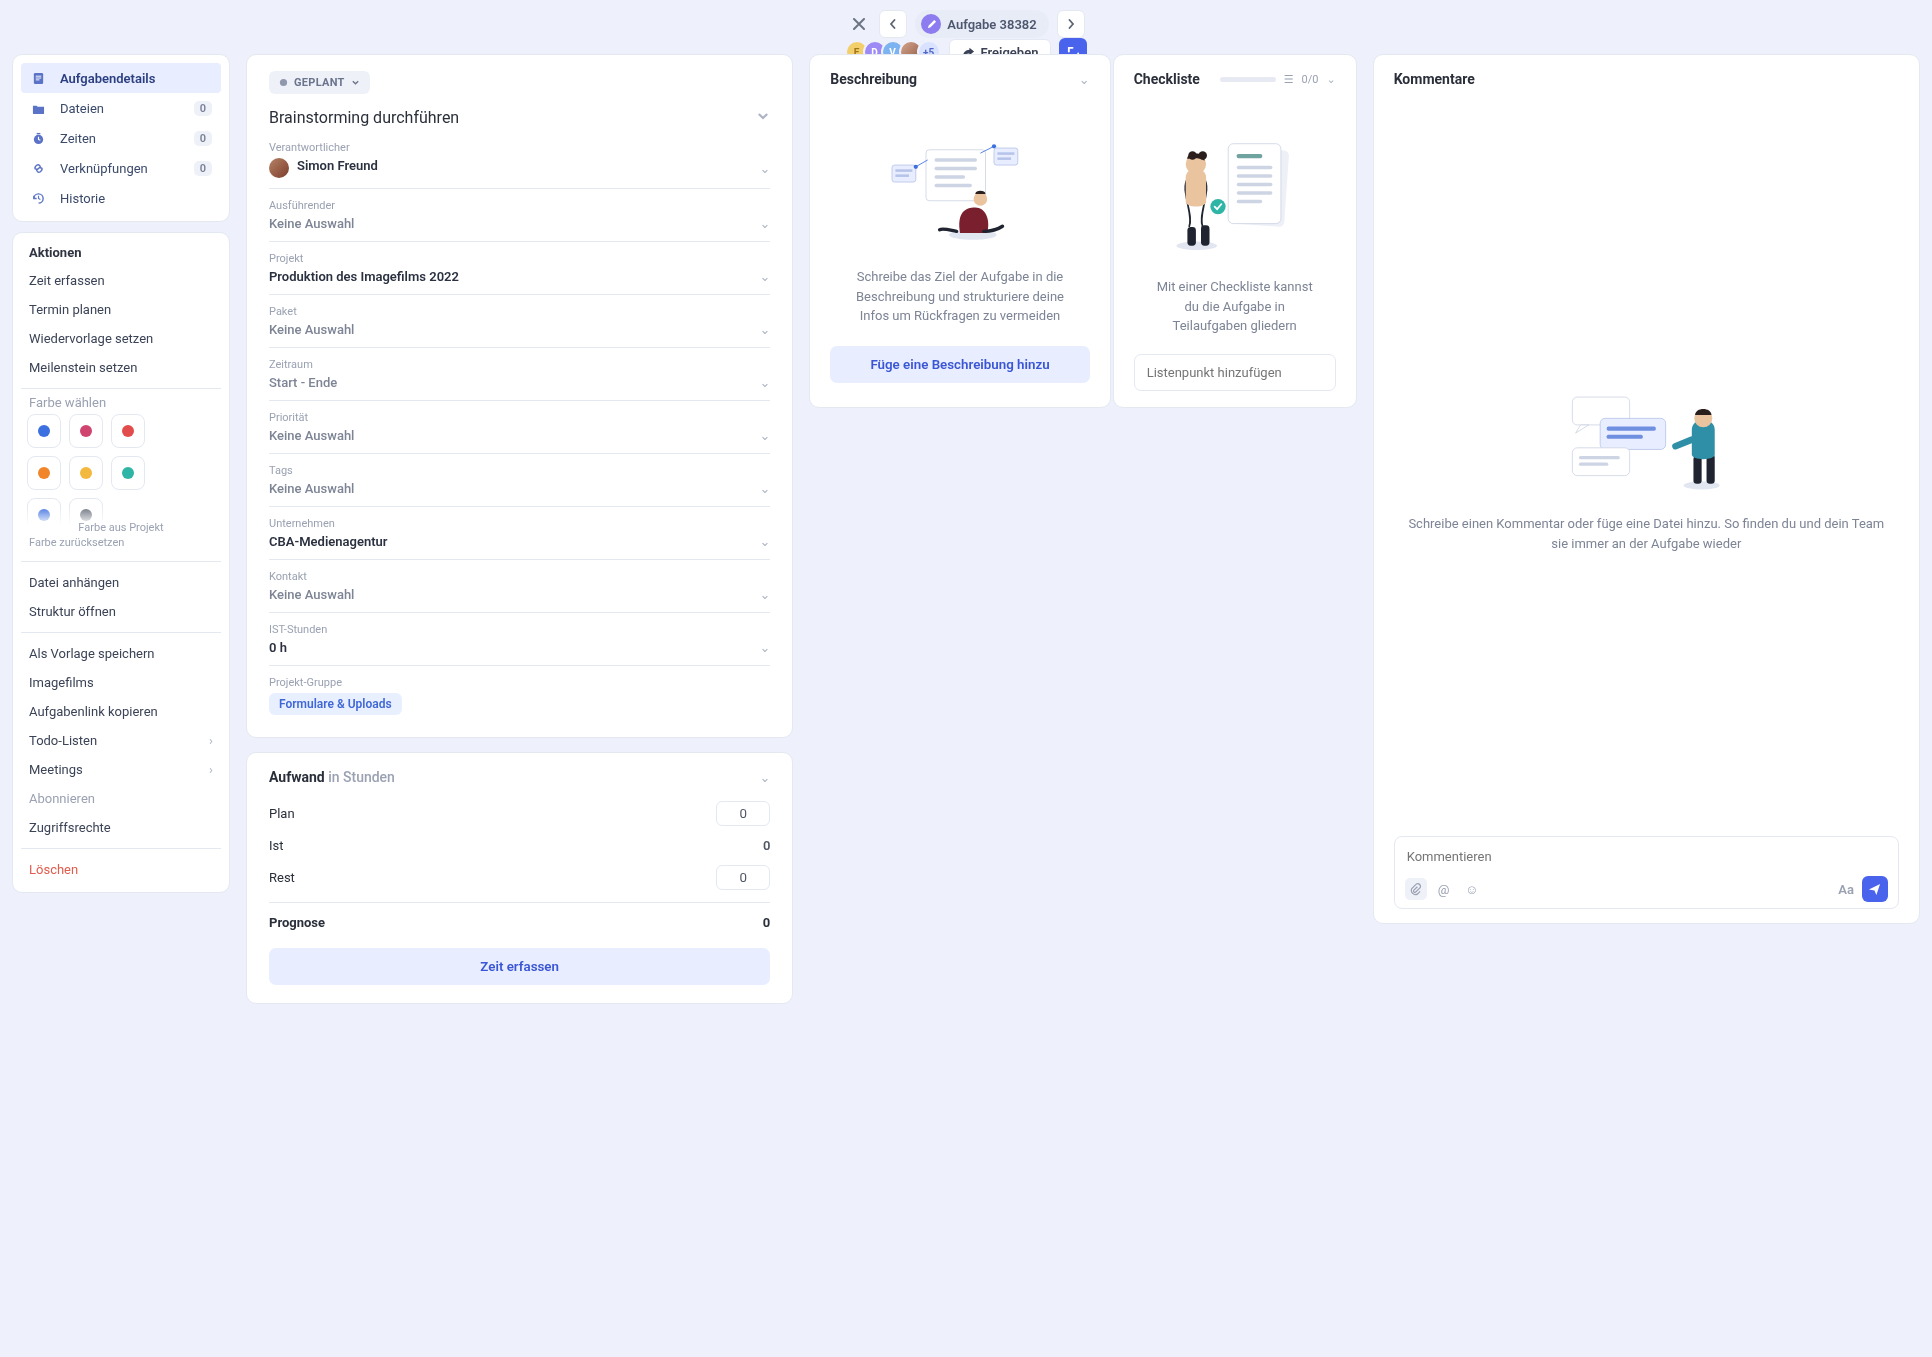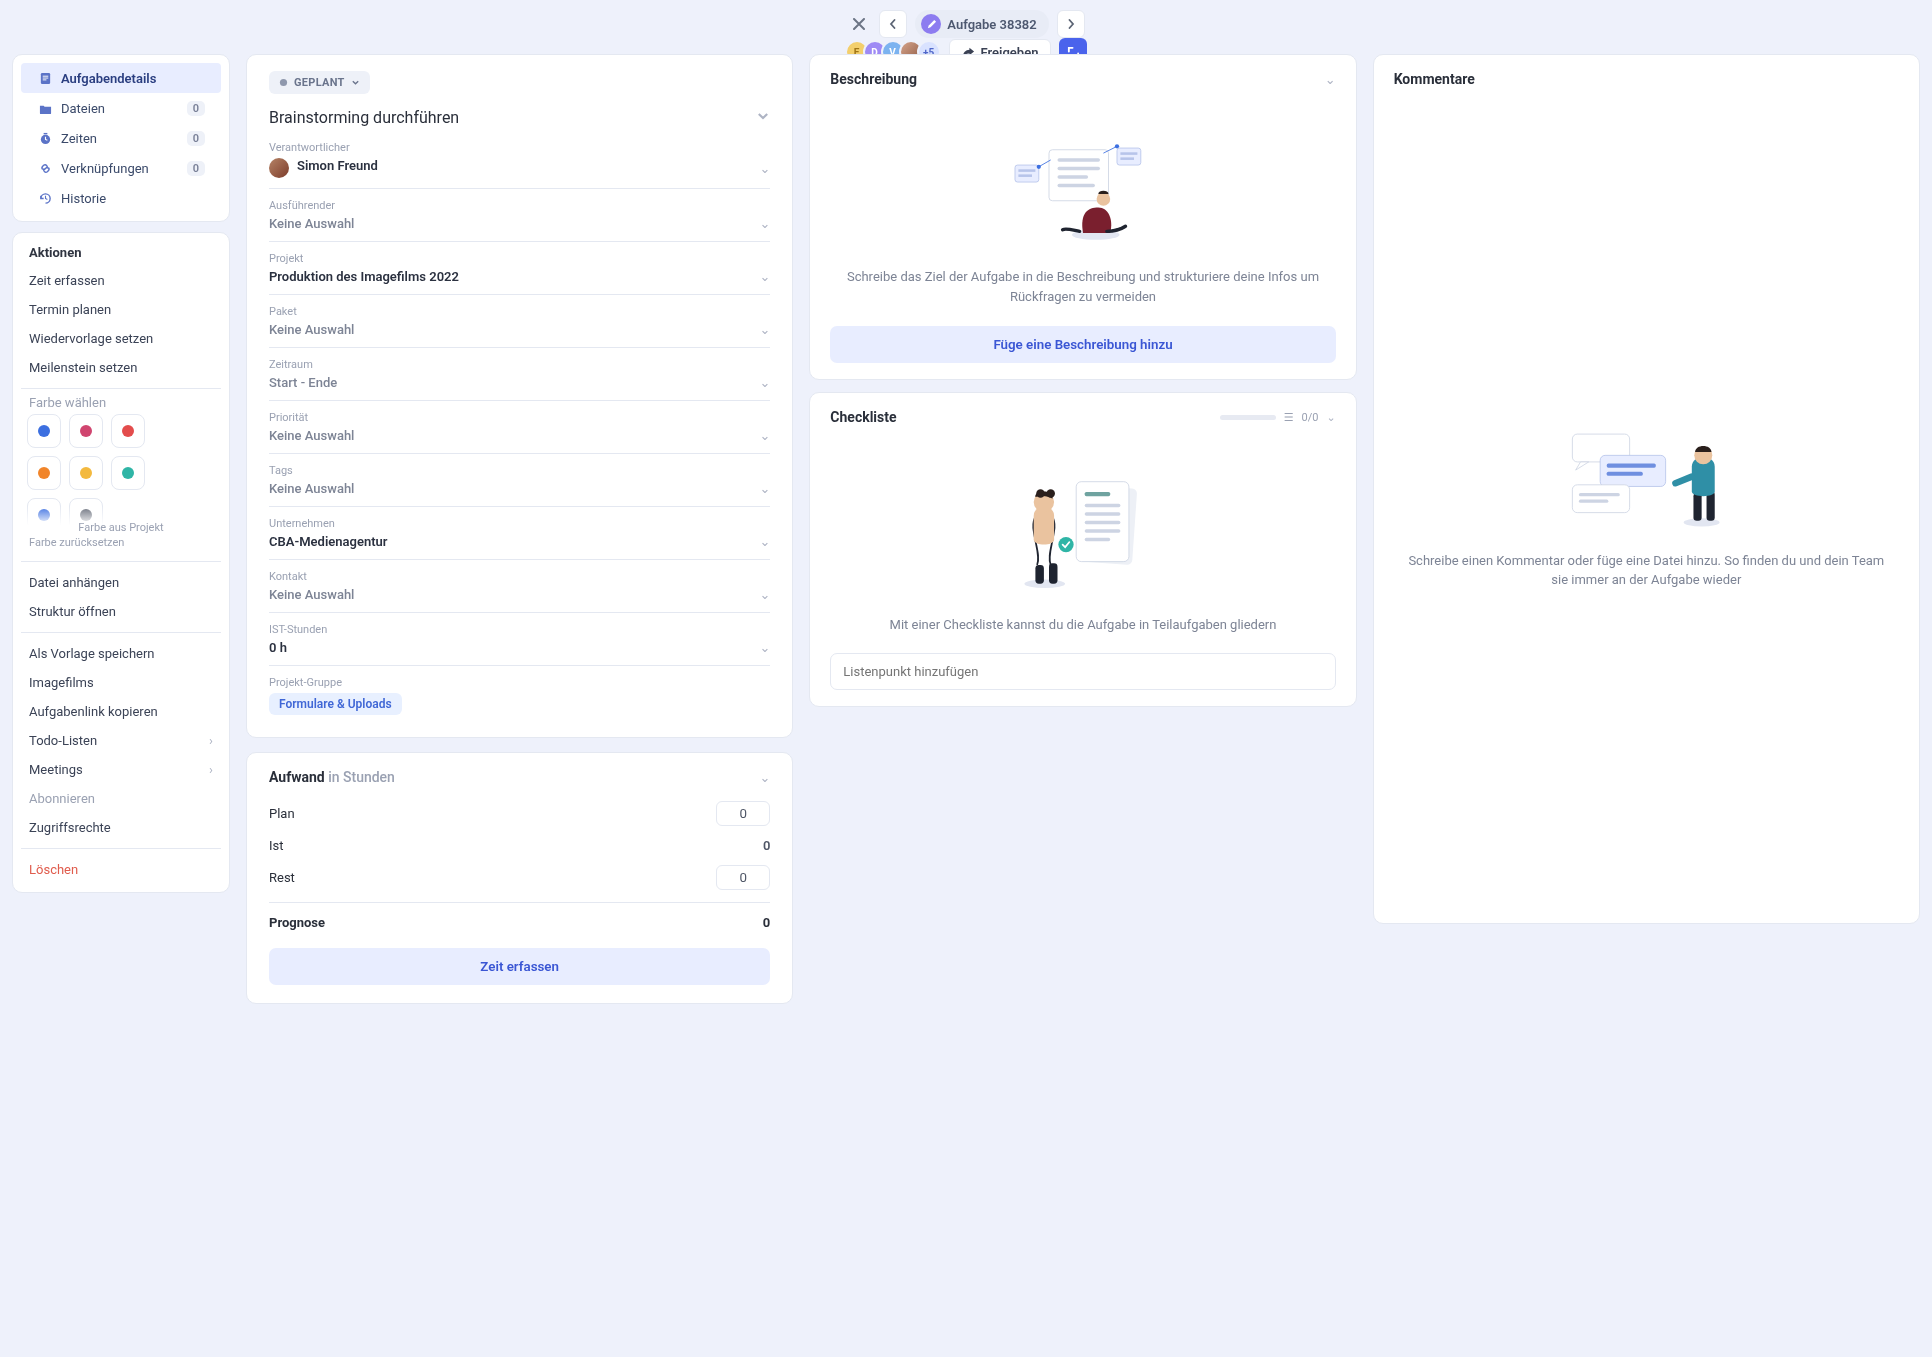--- a/index.html
+++ b/index.html
@@ -38,21 +38,21 @@
 .share-btn{display:flex;align-items:center;gap:6px;background:var(--card);border:1px solid var(--border);border-radius:6px;padding:5px 12px;color:#3a4154;font-weight:600;cursor:pointer;}
 .sq-btn{background:var(--accent);border-radius:6px;width:28px;height:28px;display:flex;align-items:center;justify-content:center;color:#fff;cursor:pointer;}
 
 
 .columns{display:grid;grid-template-columns:218px 1fr 1fr 1fr;gap:16px;align-items:flex-start;}
 .card{background:var(--card);border:1px solid var(--border);border-radius:10px;}
 
 
 .sidebar{display:flex;flex-direction:column;gap:10px;}
 .sidecard{background:var(--card);border:1px solid var(--border);border-radius:10px;padding:8px;}
-.nav-item{display:flex;align-items:center;gap:8px;padding:7px 16px;border-radius:4px;color:#3b4a6a;cursor:pointer;}
+.nav-item{display:flex;align-items:center;gap:14px;padding:7px 9px;border-radius:4px;color:#3b4a6a;cursor:pointer;}
 .nav-item.active{background:var(--accent-soft);color:#2a3e80;font-weight:600;}
 .nav-item .nicon{width:16px;height:16px;display:flex;align-items:center;justify-content:center;color:#5b73c7;}
 .nav-item .nbadge{margin-left:auto;background:#eef1f8;color:#7a8198;border-radius:5px;padding:1px 6px;font-size:11px;font-weight:600;}
 .side-title{font-weight:700;color:#2f3440;padding:4px 8px 6px;}
 .action-link{display:flex;align-items:center;justify-content:space-between;padding:7px 8px;color:#3b4356;border-radius:6px;cursor:pointer;}
 .action-link.muted{color:var(--muted);}
 .action-link.danger{color:var(--danger);}
 .divider{height:1px;background:var(--border);margin:6px 0;}
 
 .color-label{font-size:13px;color:var(--muted);padding:0 8px 4px;}
@@ -90,21 +90,21 @@
 .panel{padding:16px 20px;}
 .panel-head{display:flex;align-items:center;justify-content:space-between;margin-bottom:6px;}
 .panel-head h3{margin:0;font-size:14px;font-weight:700;}
 .empty{padding:30px 16px 10px;display:flex;flex-direction:column;align-items:center;gap:14px;text-align:center;color:var(--muted2);line-height:1.5;}
 .empty svg{flex-shrink:0;}
 .panel-btn{background:var(--accent-soft);color:#3a56d4;border:none;border-radius:7px;padding:11px;width:100%;font-weight:600;cursor:pointer;margin-top:10px;}
 .check-meta{display:flex;align-items:center;gap:8px;font-size:11px;color:var(--muted);}
 .progress{width:56px;height:5px;border-radius:3px;background:#e7eaf2;}
 .list-input{width:100%;border:1px solid var(--border);border-radius:7px;padding:10px 12px;font-size:13px;color:#555;margin-top:8px;}
 
-.col-stack{display:flex;flex-direction:column;gap:12px;}
+.col-stack{display:flex;flex-direction:row;gap:2px;}
 
 
 .comments-card{position:relative;display:flex;flex-direction:column;min-height:870px;padding:16px 20px 14px;}
 .comments-card h3{margin:0 0 8px 0;font-size:14px;font-weight:700;}
 .comments-empty{flex:1;display:flex;flex-direction:column;align-items:center;justify-content:center;gap:16px;color:var(--muted2);text-align:center;line-height:1.5;padding:0 10px;}
 .comment-box{border:1px solid var(--border);border-radius:8px;padding:8px 10px 6px;}
 .comment-box input{border:none;outline:none;width:100%;font-size:13px;padding:4px 2px;}
 .comment-tools{display:flex;align-items:center;justify-content:space-between;margin-top:8px;}
 .tool-icons{display:flex;gap:6px;color:#9aa1b2;}
 .tool-icons span{width:22px;height:22px;border-radius:5px;display:flex;align-items:center;justify-content:center;cursor:pointer;}
@@ -514,15 +514,37 @@
         <ellipse cx="178" cy="128" rx="22" ry="5" fill="#e2e6f1"></ellipse>
         <rect x="168" y="92" width="10" height="34" rx="4" fill="#1f2430"></rect>
           <rect x="184" y="90" width="10" height="36" rx="4" fill="#1f2430"></rect>
         <path d="M166 60c0-16 28-16 28 0v30c0 8-28 8-28 0z" fill="#2f8fa6"></path>
         <circle cx="180" cy="46" r="11" fill="#eac39f"></circle>
           <path d="M170 42c0-10 20-10 20 0" fill="#2a1f1c"></path>
         <path d="M166 72l-20 8" stroke="#2f8fa6" stroke-width="8" stroke-linecap="round"></path>
       </svg>
       <div>Schreibe einen Kommentar oder füge eine Datei hinzu. So finden du und dein Team sie immer an der Aufgabe wieder</div>
     </div>
+    <div class="comment-box">
+      <input placeholder="Kommentieren" style="">
+      <div class="comment-tools">
+        <div class="tool-icons">
+          <span>
+              <svg width="13" height="13" viewBox="0 0 14 14">
+                <path d="M9 4L5 8a1.5 1.5 0 002 2l5-5a3 3 0 00-4-4L3 6a4.5 4.5 0 006 6l3-3" stroke="currentColor" stroke-width="1.3" fill="none"></path>
+              </svg>
+            </span>
+          <span>@</span>
+          <span>☺</span>
+        </div>
+        <div style="display:flex;align-items:center;gap:8px">
+          <span style="color:#9aa1b2;font-weight:600;cursor:pointer">Aa</span>
+          <div class="send">
+              <svg width="13" height="13" viewBox="0 0 14 14">
+                <path d="M1 7l12-6-4 12-2-5-6-1z" fill="#fff"></path>
+              </svg>
+            </div>
+        </div>
+      </div>
+    </div>
   </div>
 
 </div>
 
 </body></html>

